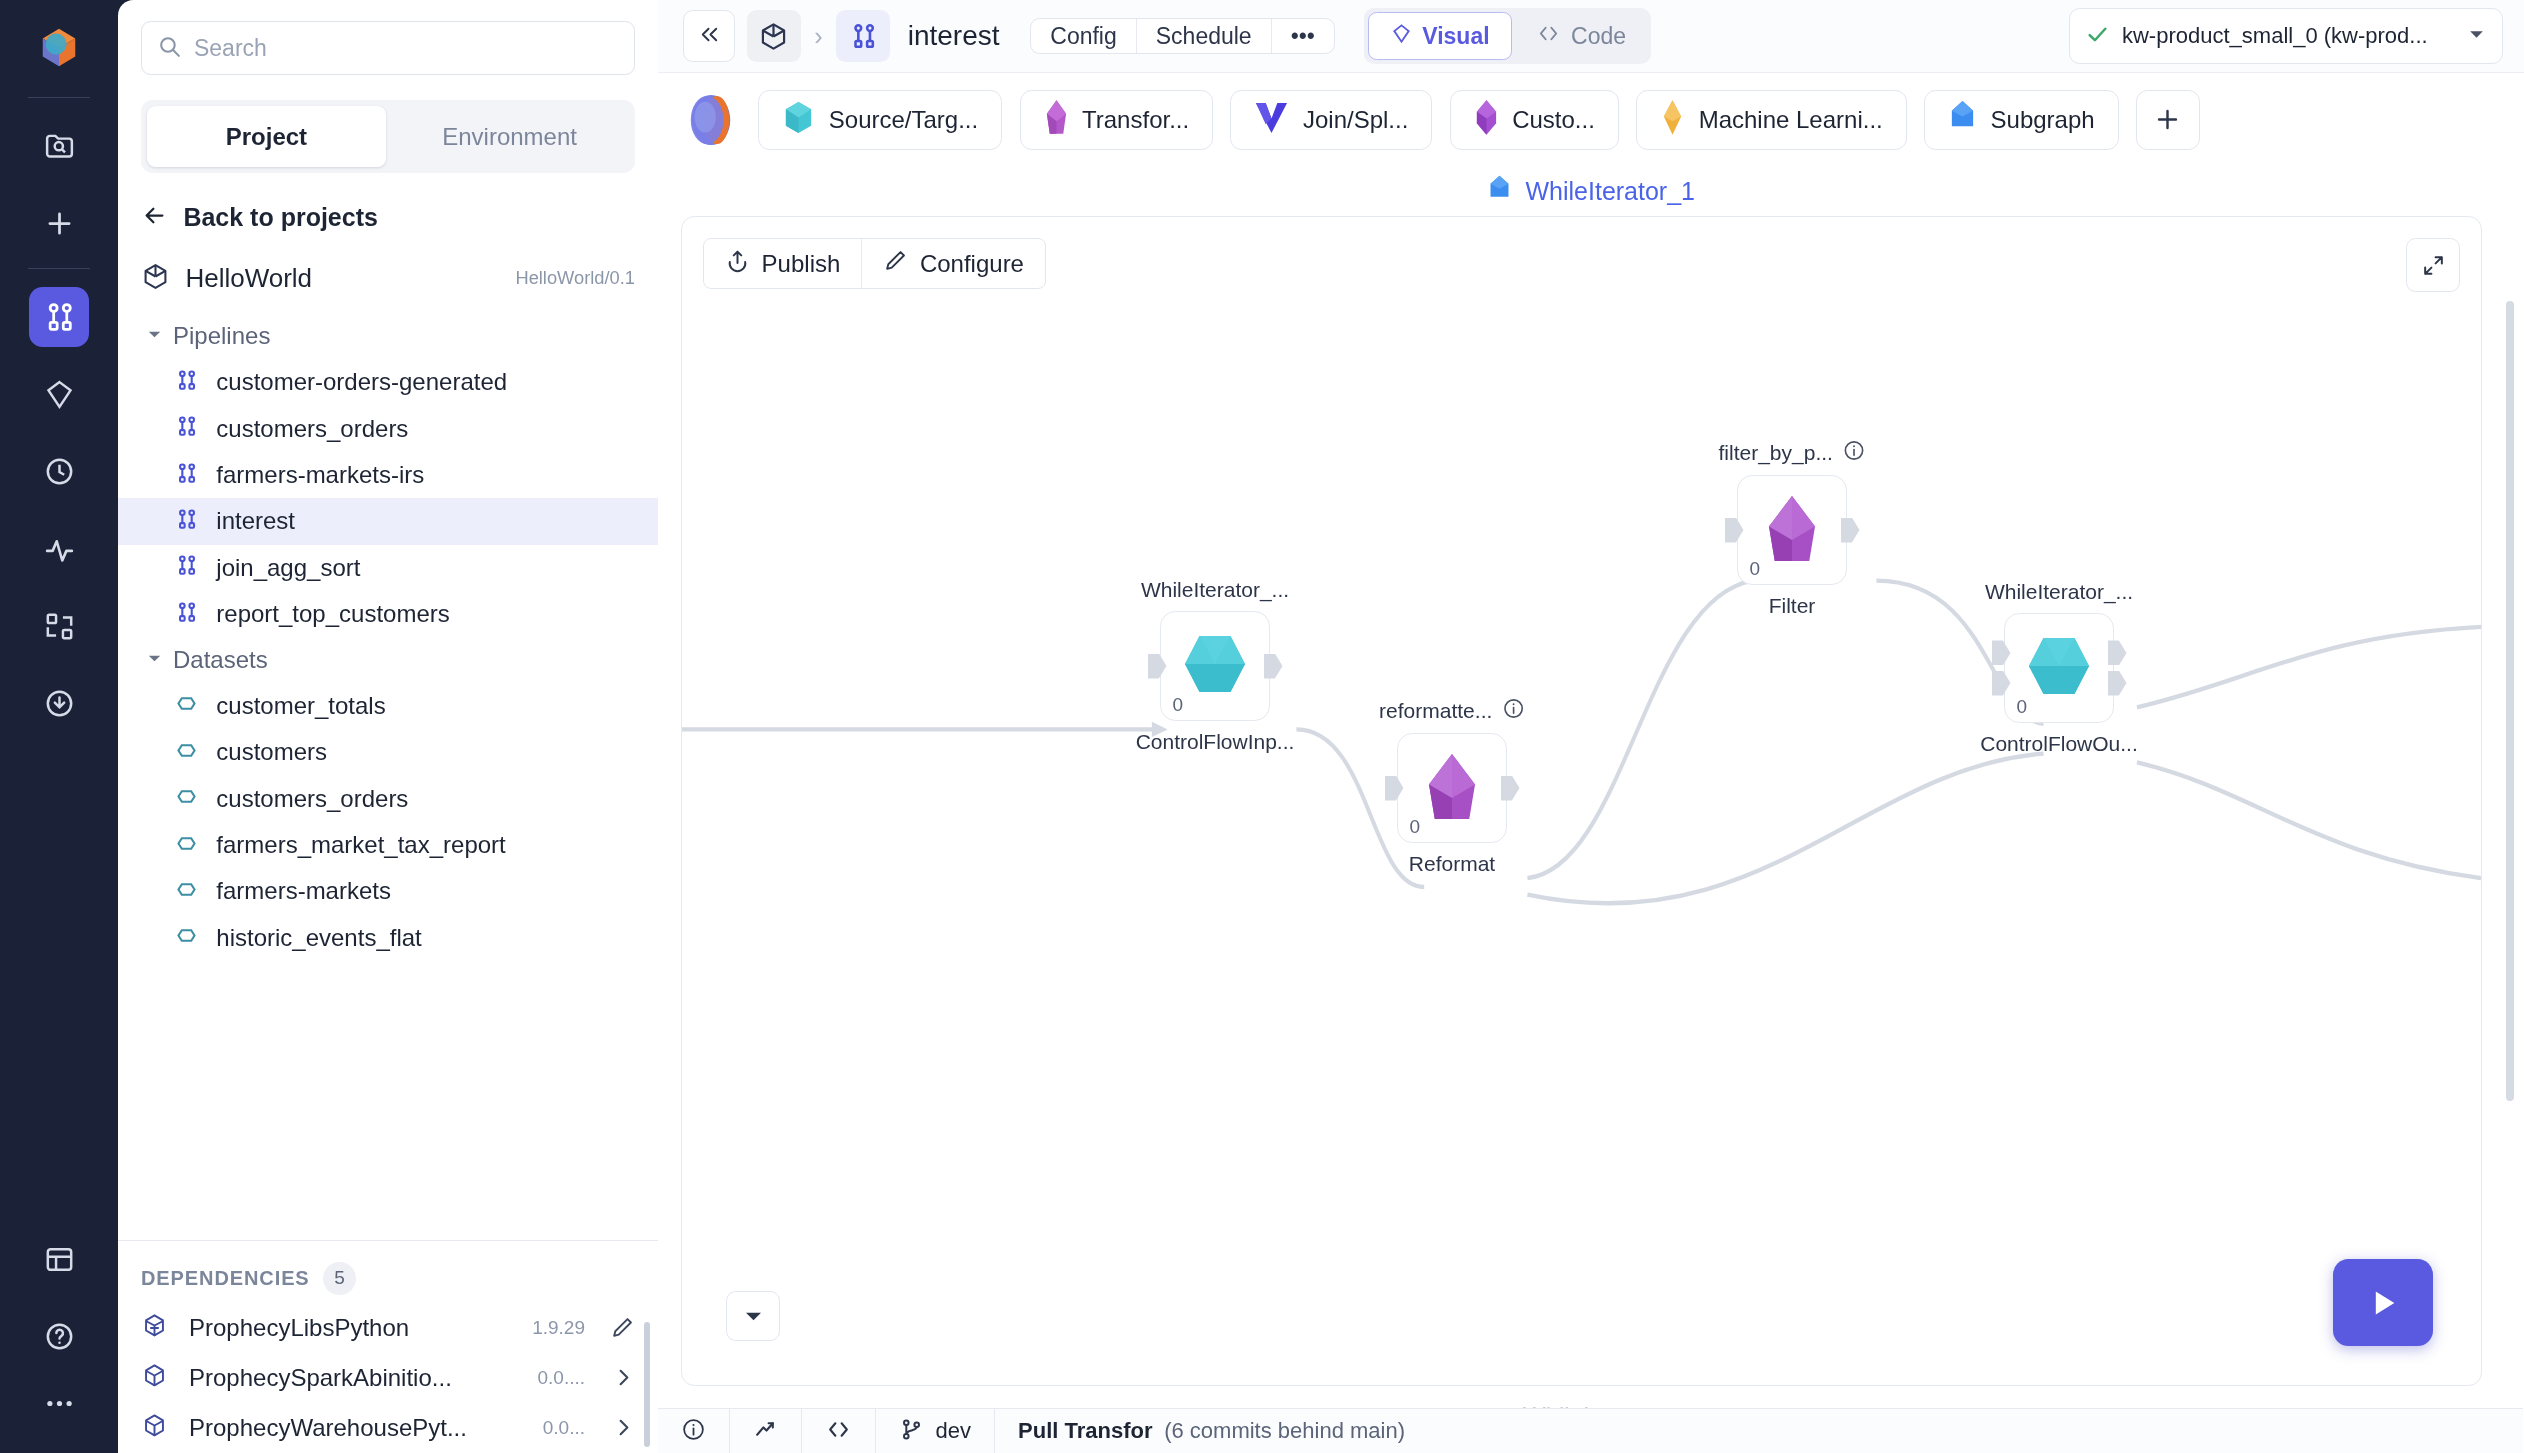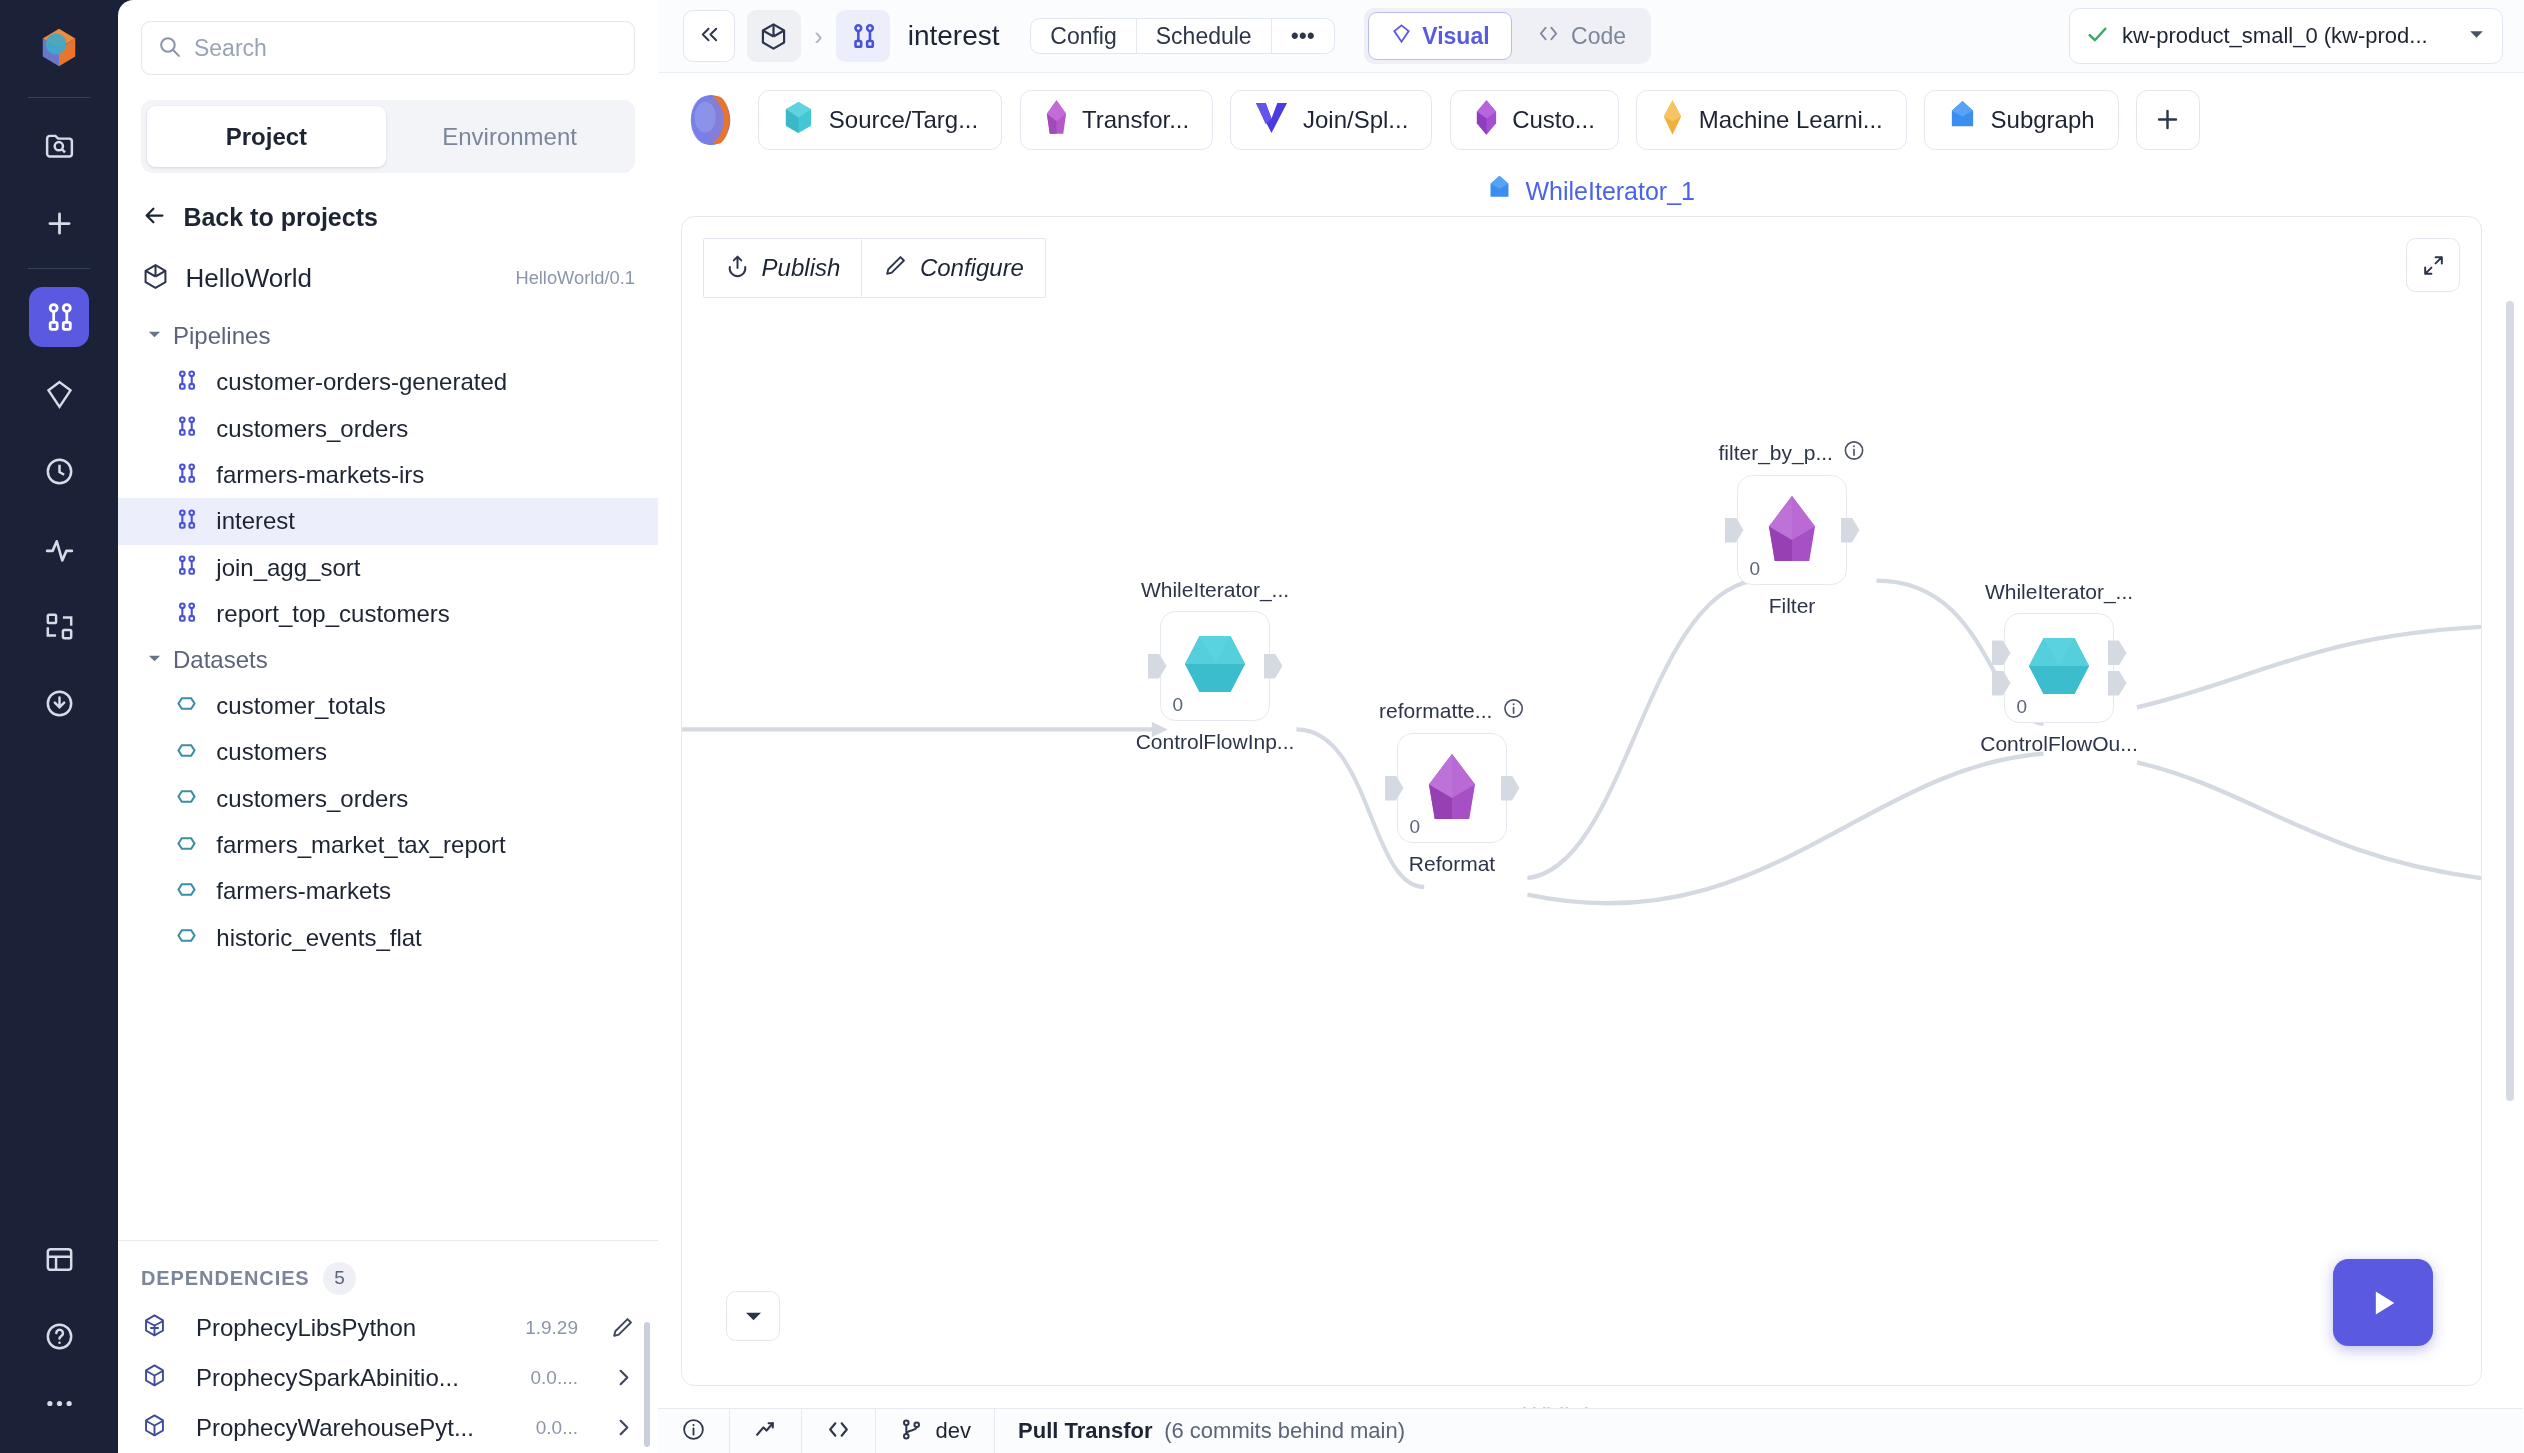--- a/index.html
+++ b/index.html
@@ -100,21 +100,21 @@
     border-top: 1.4px solid #e6e9f0; padding: 21px 0 0;
     flex: 0 0 auto; position: relative;
   }
   .deps-head { display:flex; align-items:center; gap: 13.5px; padding: 0 23px 7.7px; }
   .deps-title { font-size: 20px; letter-spacing: 0.9px; color: #7c869b; font-weight: 600; }
   .deps-count {
     background:#eef0f5; color:#5b6478; font-size:19px; border-radius: 19px;
     min-width: 33px; height: 33px; display:flex;align-items:center;justify-content:center;
     padding: 0 9.6px;
   }
-  .dep-row { display:flex; align-items:center; gap:28px; padding: 9.6px 23px; cursor:pointer; }
+  .dep-row { display:flex; align-items:center; gap:21px; padding: 9.6px 23px; cursor:pointer; }
   .dep-name { font-size: 24px; color:#1d2433; white-space:nowrap; overflow:hidden; }
   .dep-ver { margin-left:auto; font-size: 19px; color:#8c96a9; white-space:nowrap; }
   .dep-act { width: 29px; display:flex; justify-content:flex-end; }
   .dep-scroll {
     position:absolute; right: 7.7px; top: 81px; width: 6.7px; height: 125px;
     background:#c9cfdb; border-radius: 3.9px;
   }
 
   
   .main { flex: 1 1 auto; display:flex; flex-direction:column; background:#fff;
@@ -181,23 +181,23 @@
   .sub-title {
     display:flex; align-items:center; justify-content:center; gap: 13.5px;
     height: 50px;
   }
   .sub-title .txt { font-size: 25px; color:#4a63e8; cursor:pointer; }
   .canvas {
     position:absolute; left:23px; right:42px; top: 50px; bottom: 67px;
     border:1.4px solid #e4e8ef; border-radius: 13.5px; background:#fff; overflow:hidden;
   }
   .canvas-tools {
-    position:absolute; left: 21px; top: 21px; height: 60px;
-    border:1.4px solid #e2e6ee; border-radius: 2px; display:flex; overflow:hidden;
-    background:#fff; z-index: 5; font-style: italic;
+    position:absolute; left: 21px; top: 21px; height: 51px;
+    border:1.4px solid #e2e6ee; border-radius: 8px; display:flex; overflow:hidden;
+    background:#fff; z-index: 5;
   }
   .canvas-tools > div {
     display:flex; align-items:center; gap: 11.6px; padding: 0 21px; font-size: 24px;
     color:#1d2433; cursor:pointer; border-right:1px solid #e7eaf1;
   }
   .canvas-tools > div:last-child { border-right:0; }
   .fit-btn {
     position:absolute; right: 21px; top: 21px; width: 54px; height:54px;
     border:1.4px solid #e2e6ee; border-radius: 9.6px; background:#fff;
     display:flex;align-items:center;justify-content:center; cursor:pointer; z-index:5;

